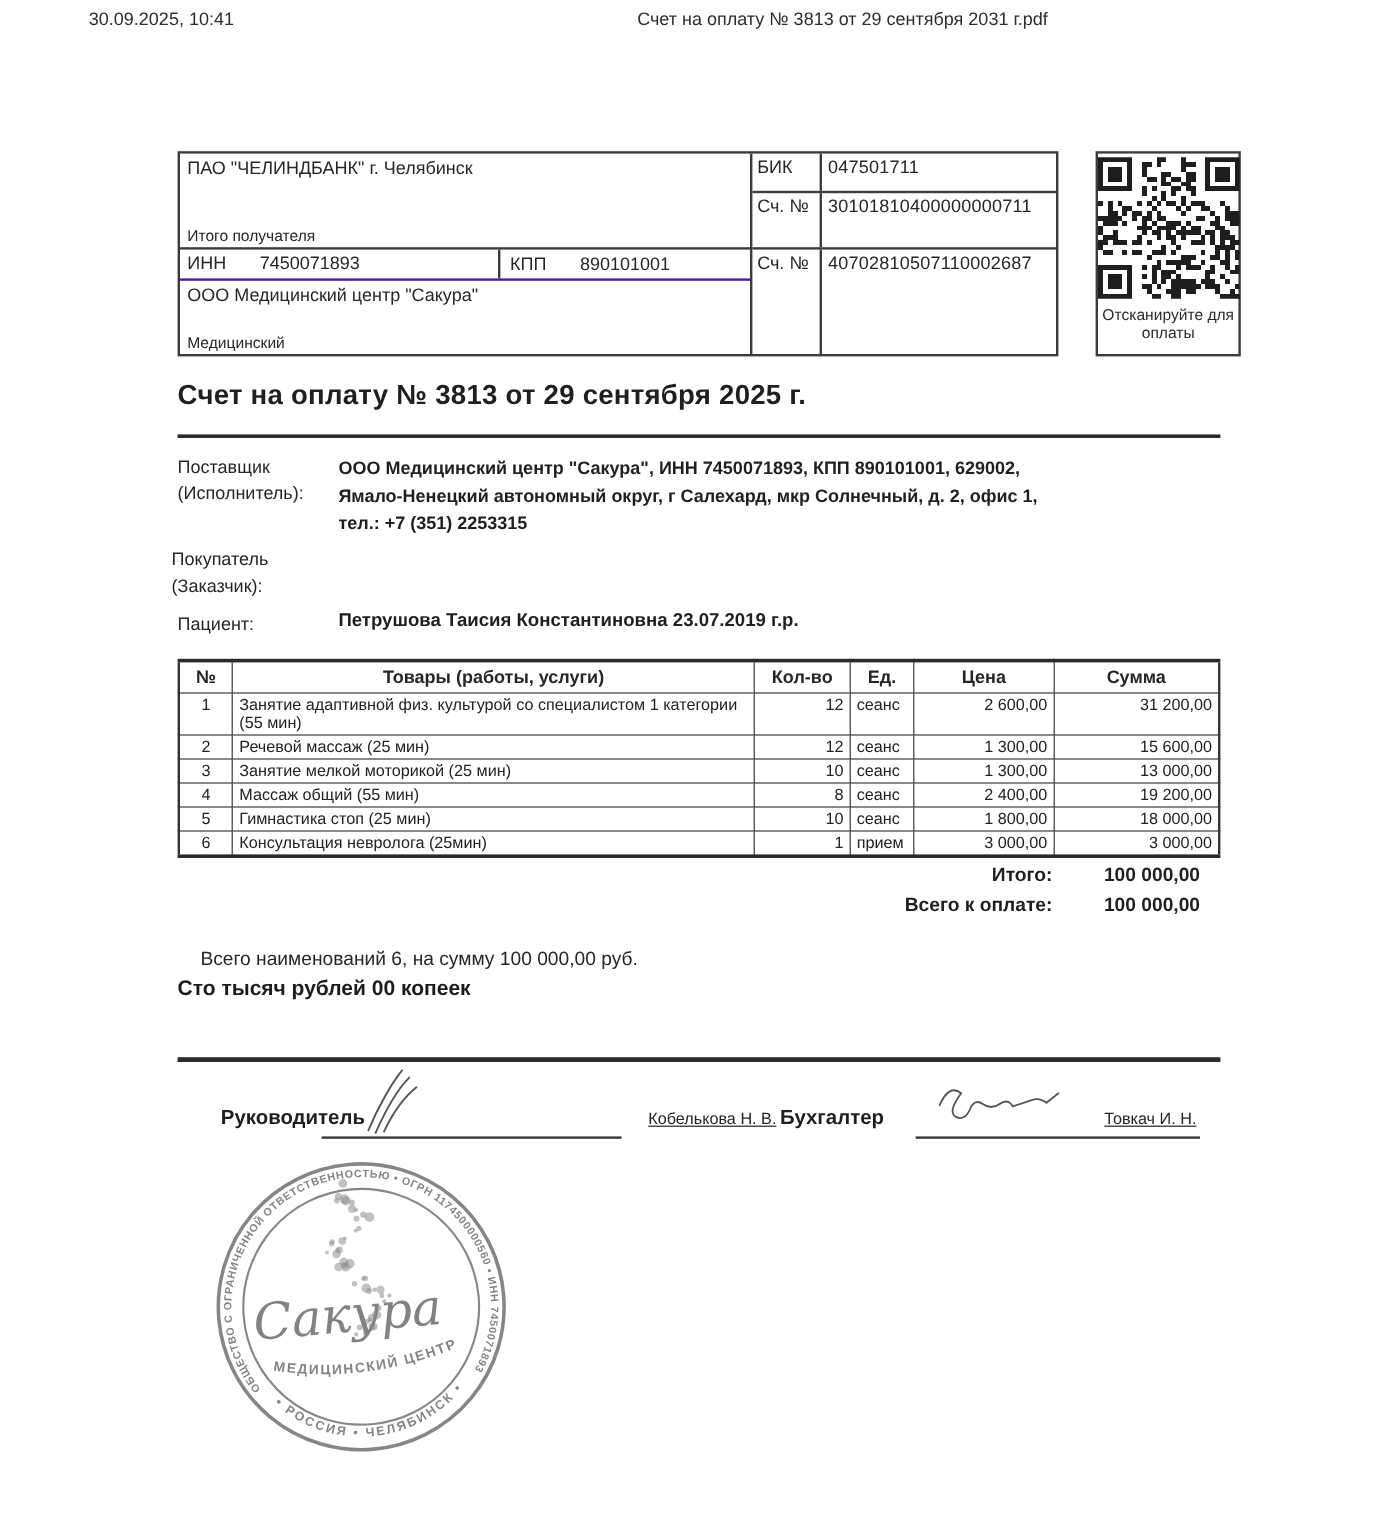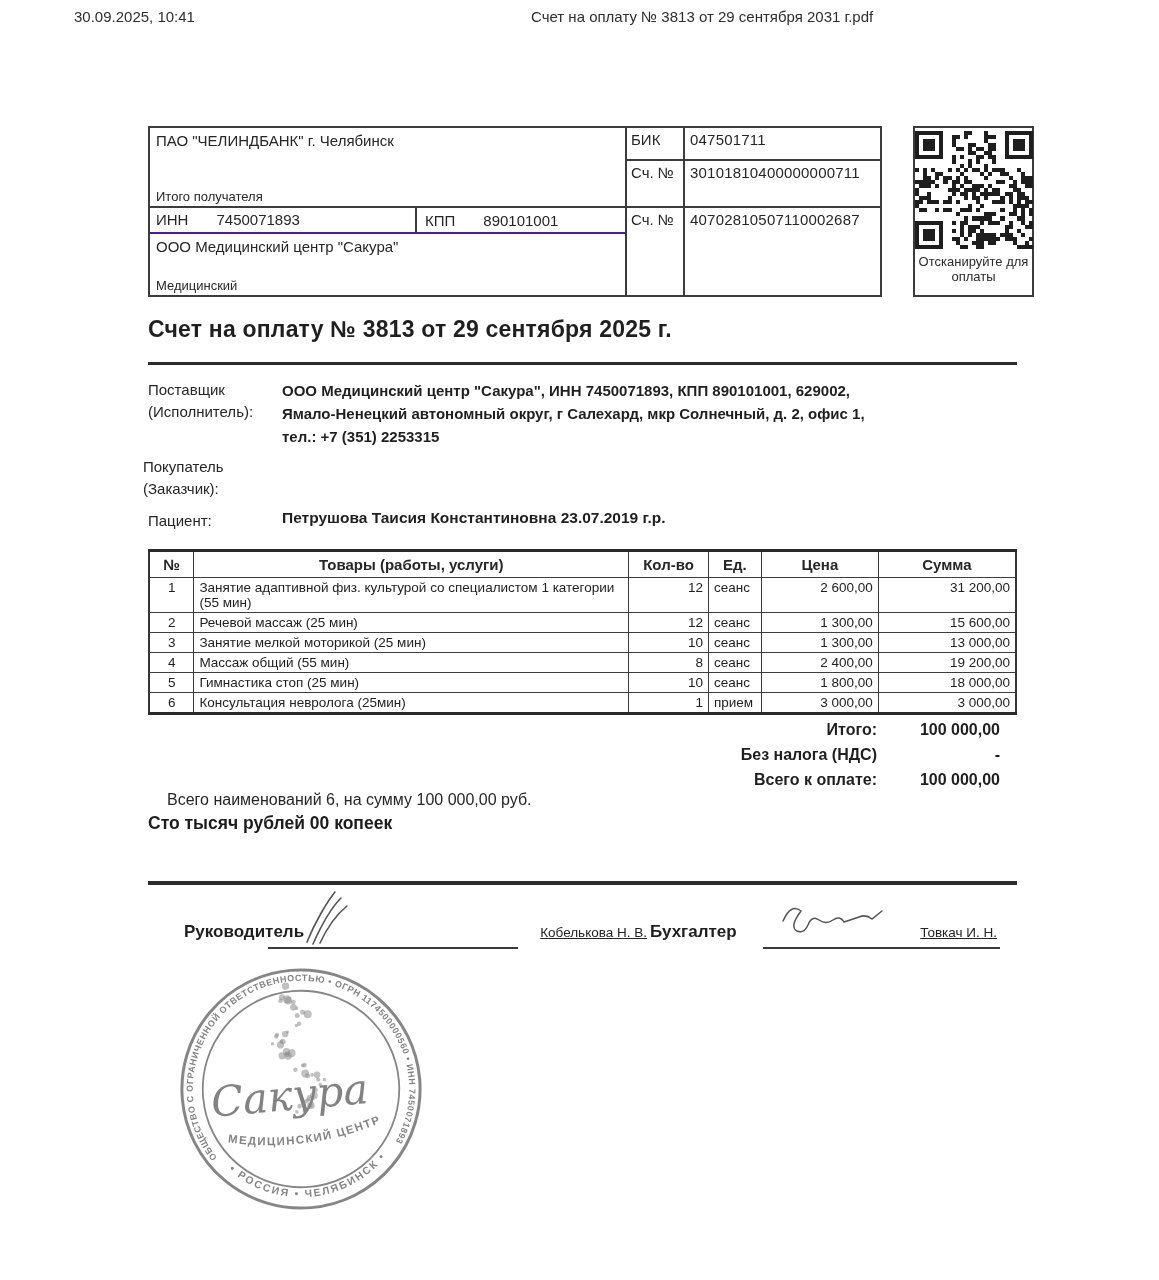--- a/index.html
+++ b/index.html
@@ -483,24 +483,20 @@
     </tr>
   </tbody>
 </table>
 
 <div class="abs totals">
   <div class="trow">
     <div class="tl">Итого:</div>
     <div class="tv">100 000,00</div>
   </div>
   <div class="trow">
-    <div class="tl">Без налога (НДС)</div>
-    <div class="tv">-</div>
-  </div>
-  <div class="trow">
     <div class="tl">Всего к оплате:</div>
     <div class="tv">100 000,00</div>
   </div>
 </div>
 
 <div class="abs summary-count">Всего наименований 6, на сумму 100 000,00 руб.</div>
 <div class="abs summary-words">Сто тысяч рублей 00 копеек</div>
 
 <div class="abs rule" style="left:148px; top:881px; width:869px; height:4px;"></div>
 

